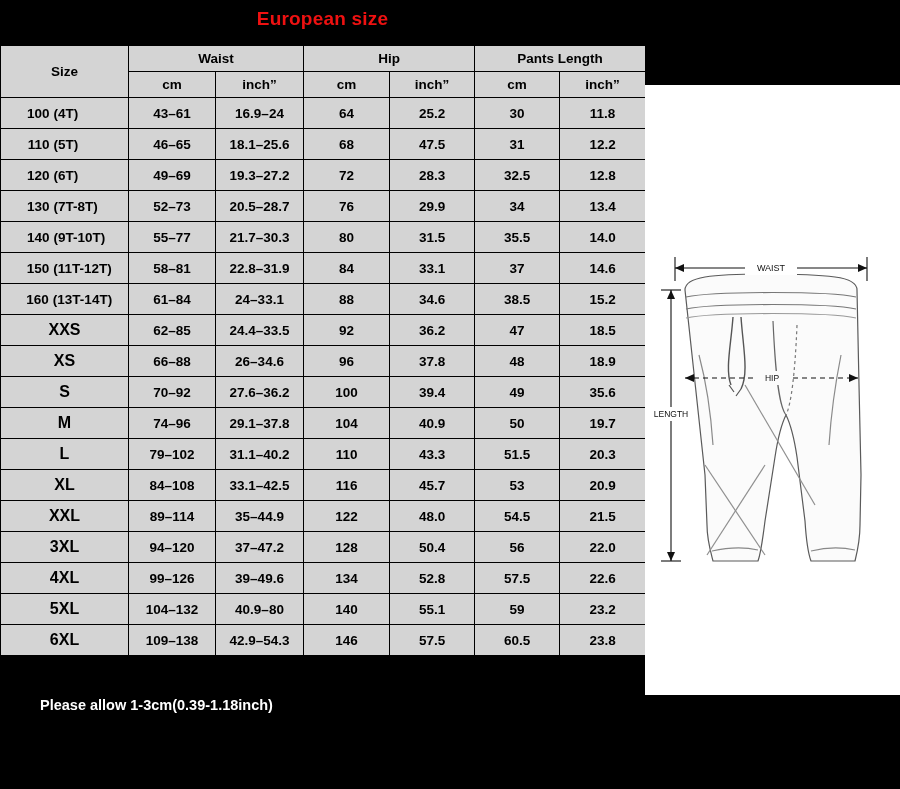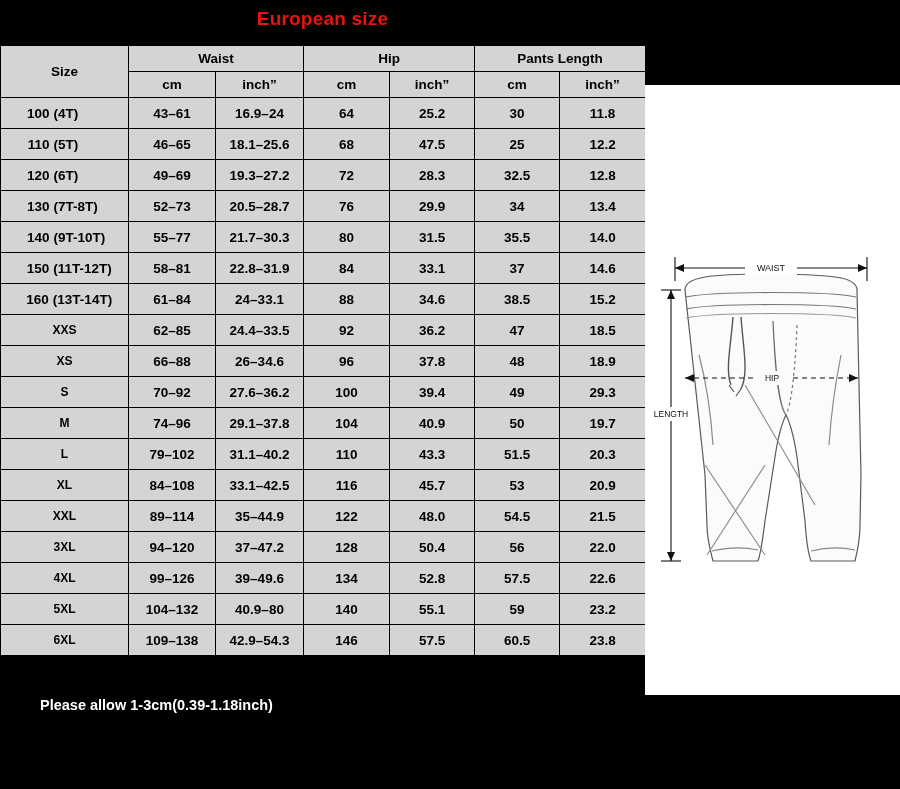--- a/index.html
+++ b/index.html
@@ -74,21 +74,21 @@
     font-size: 14.5px;
     font-weight: bold;
     height: 28px;
   }
   .inch { color: #e01b1b; font-weight: bold; }
   .cm { color: #000000; font-weight: bold; }
   .sizecell {
     font-weight: bold;
     font-size: 14.5px;
   }
-  .sizecell.big { font-size: 12px; }
+  .sizecell.big { font-size: 16px; }
   .val-cm { font-weight: bold; font-size: 13.5px; color: #111; }
   .val-in { font-weight: bold; font-size: 13.5px; color: #e01b1b; }
   .row-h { height: 31px; }
 
   .size-label-inner {
     display: flex;
     justify-content: center;
     align-items: center;
     gap: 4px;
   }
@@ -169,21 +169,21 @@
             <td class="sizecell">
               <div class="size-label-inner">
                 <span class="num">110</span>
                 <span class="age">(5T)</span>
               </div>
             </td>
             <td class="val-cm">46–65</td>
             <td class="val-in">18.1–25.6</td>
             <td class="val-cm">68</td>
             <td class="val-in">47.5</td>
-            <td class="val-cm">25</td>
+            <td class="val-cm">31</td>
             <td class="val-in">12.2</td>
           </tr>
           <tr class="row-h">
             <td class="sizecell">
               <div class="size-label-inner">
                 <span class="num">120</span>
                 <span class="age">(6T)</span>
               </div>
             </td>
             <td class="val-cm">49–69</td>
@@ -267,21 +267,21 @@
             <td class="val-cm">48</td>
             <td class="val-in">18.9</td>
           </tr>
           <tr class="row-h">
             <td class="sizecell big">S</td>
             <td class="val-cm">70–92</td>
             <td class="val-in">27.6–36.2</td>
             <td class="val-cm">100</td>
             <td class="val-in">39.4</td>
             <td class="val-cm">49</td>
-            <td class="val-in">29.3</td>
+            <td class="val-in">35.6</td>
           </tr>
           <tr class="row-h">
             <td class="sizecell big">M</td>
             <td class="val-cm">74–96</td>
             <td class="val-in">29.1–37.8</td>
             <td class="val-cm">104</td>
             <td class="val-in">40.9</td>
             <td class="val-cm">50</td>
             <td class="val-in">19.7</td>
           </tr>

